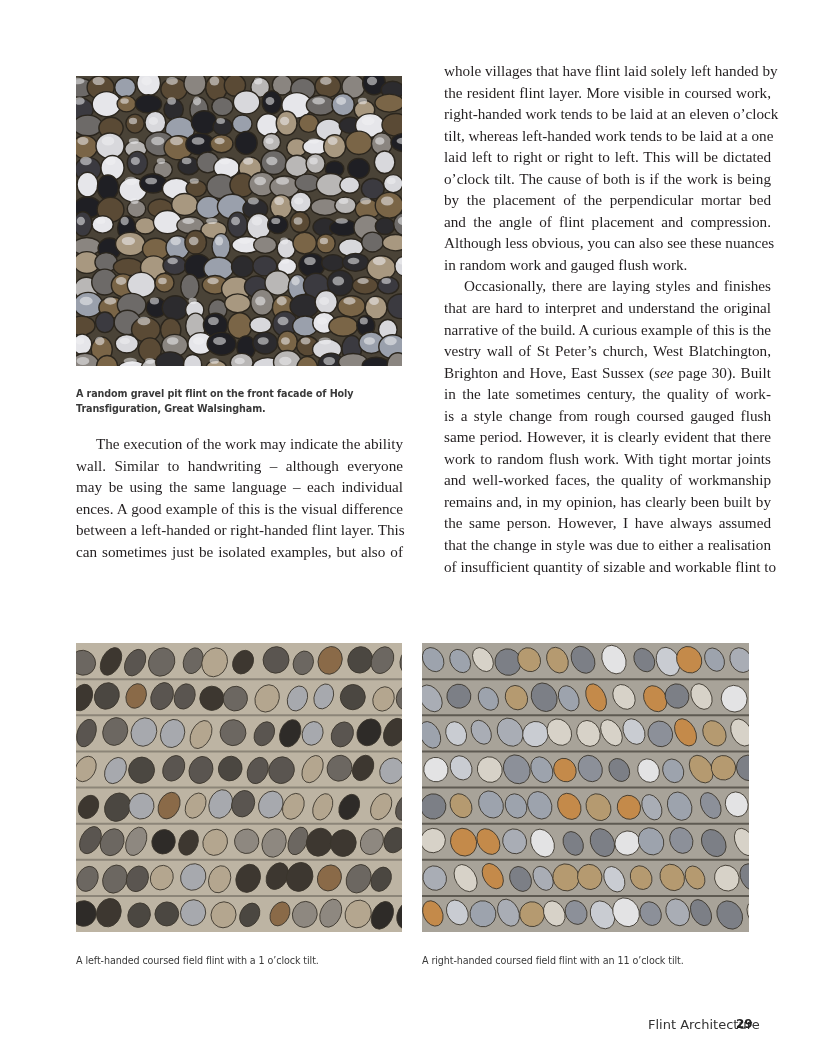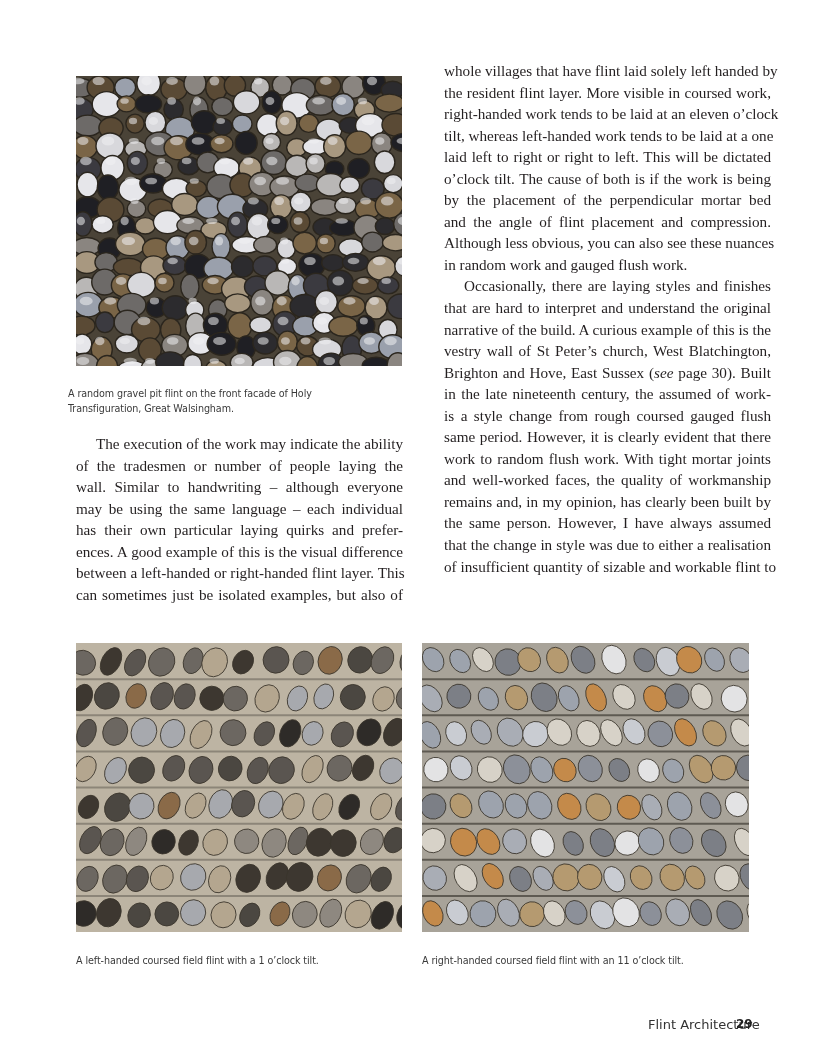--- a/index.html
+++ b/index.html
@@ -14,21 +14,21 @@
   #photo-right { left: 422px; top: 643px; width: 327px; height: 289px; }
 
   .caption {
     position: absolute;
     font-family: "DejaVu Sans", sans-serif;
     font-size: 9.6px;
     line-height: 15px;
     color: #3a3a3a;
     letter-spacing: -0.1px;
   }
-  #caption-top { left: 68px; top: 386px; width: 300px; }
+  #caption-top { left: 76px; top: 386px; width: 300px; font-weight: bold; }
   #caption-left { left: 76px; top: 953px; width: 330px; }
   #caption-right { left: 422px; top: 953px; width: 330px; }
 
   .col {
     position: absolute;
     font-family: "Liberation Serif", "DejaVu Serif", serif;
     font-size: 15.2px;
     line-height: 21.55px;
     color: #231f20;
   }
@@ -406,24 +406,22 @@
         <ellipse cx="321.9277684799654" cy="288.7599949638918" rx="10.784897249922992" ry="11.97342703675239" fill="#8a8580" stroke="#2b261e" stroke-width="1.4"></ellipse>
       </svg>
   </div>
   <div class="caption" id="caption-top">
     <div>A random gravel pit flint on the front facade of Holy</div>
     <div>Transfiguration, Great Walsingham.</div>
   </div>
 
   <div class="col" id="col-left">
     <span class="line indent">The execution of the work may indicate the ability</span>
-    <span class="line">of the tradesmen or number of people laying the</span>
     <span class="line">wall. Similar to handwriting – although everyone</span>
     <span class="line">may be using the same language – each individual</span>
-    <span class="line">has their own particular laying quirks and prefer-</span>
     <span class="line">ences. A good example of this is the visual difference</span>
     <span class="line">between a left-handed or right-handed flint layer. This</span>
     <span class="line">can sometimes just be isolated examples, but also of</span>
   </div>
 
   <div class="col" id="col-right">
     <span class="line">whole villages that have flint laid solely left handed by</span>
     <span class="line">the resident flint layer. More visible in coursed work,</span>
     <span class="line">right-handed work tends to be laid at an eleven o’clock</span>
     <span class="line">tilt, whereas left-handed work tends to be laid at a one</span>
@@ -431,21 +429,21 @@
     <span class="line">o’clock tilt. The cause of both is if the work is being</span>
     <span class="line">by the placement of the perpendicular mortar bed</span>
     <span class="line">and the angle of flint placement and compression.</span>
     <span class="line">Although less obvious, you can also see these nuances</span>
     <span class="line last">in random work and gauged flush work.</span>
     <span class="line indent">Occasionally, there are laying styles and finishes</span>
     <span class="line">that are hard to interpret and understand the original</span>
     <span class="line">narrative of the build. A curious example of this is the</span>
     <span class="line">vestry wall of St Peter’s church, West Blatchington,</span>
     <span class="line"><span>Brighton and Hove, East Sussex (</span><em>see</em><span> page 30). Built</span></span>
-    <span class="line">in the late nineteenth century, the assumed of work-</span>
+    <span class="line">in the late sometimes century, the quality of work-</span>
     <span class="line">is a style change from rough coursed gauged flush</span>
     <span class="line">same period. However, it is clearly evident that there</span>
     <span class="line">work to random flush work. With tight mortar joints</span>
     <span class="line">and well-worked faces, the quality of workmanship</span>
     <span class="line">remains and, in my opinion, has clearly been built by</span>
     <span class="line">the same person. However, I have always assumed</span>
     <span class="line">that the change in style was due to either a realisation</span>
     <span class="line">of insufficient quantity of sizable and workable flint to</span>
   </div>
 

